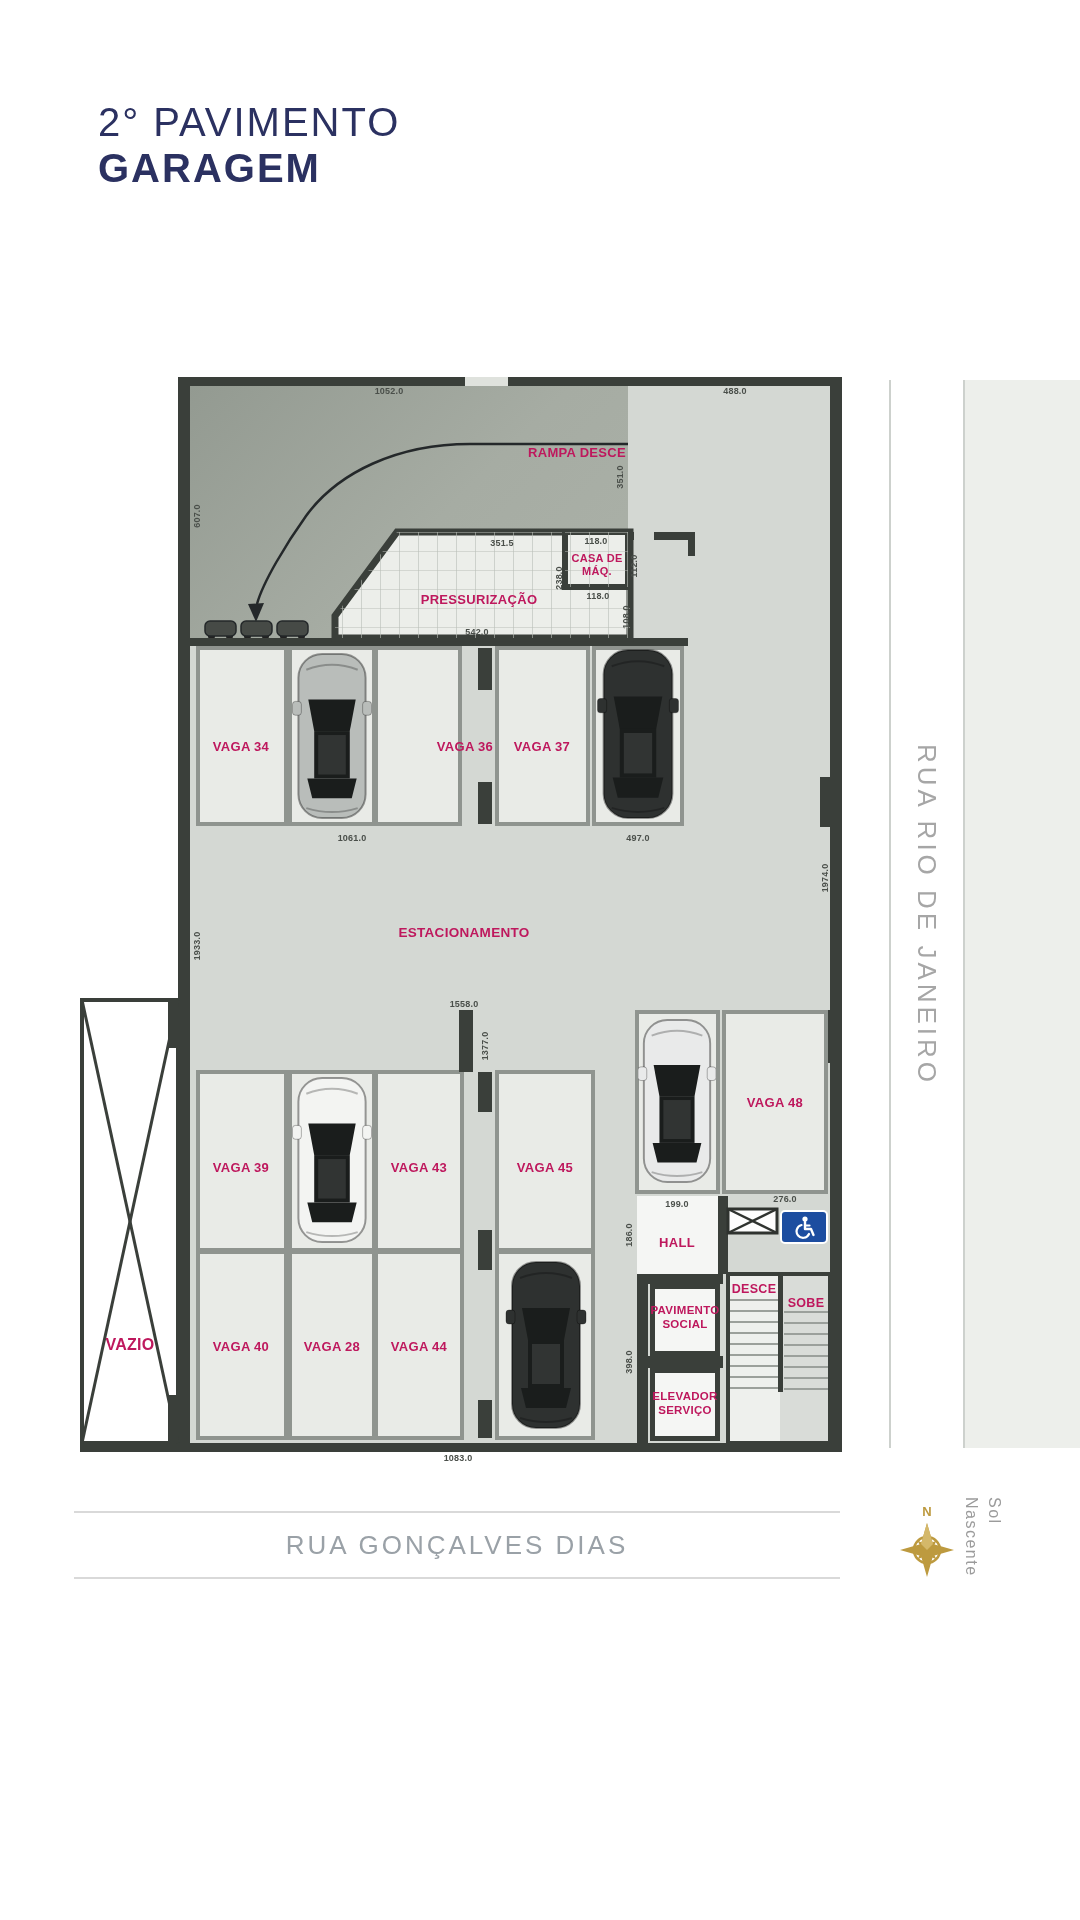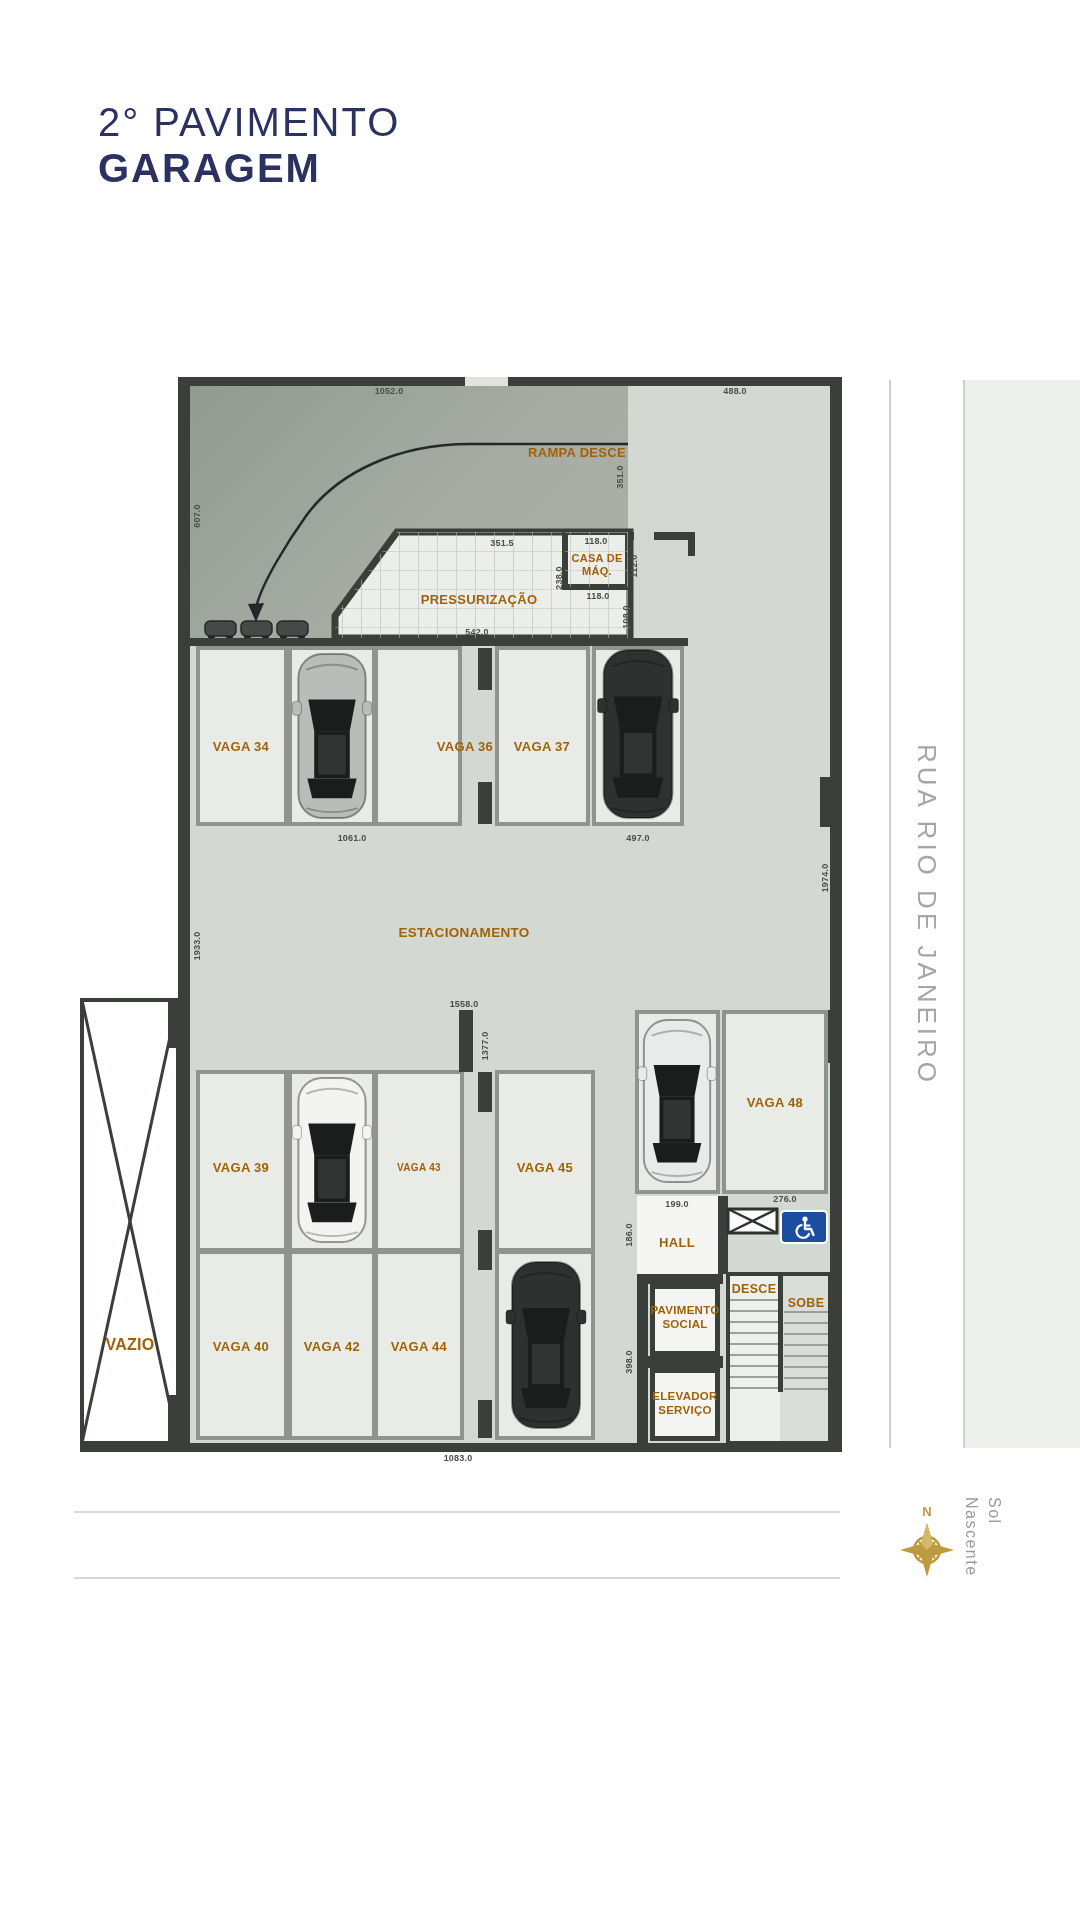--- a/index.html
+++ b/index.html
@@ -4,21 +4,21 @@
 <style>
   html,body{margin:0;padding:0;background:#ffffff;}
   .page{position:relative;width:1080px;height:1920px;background:#ffffff;overflow:hidden;
         font-family:"Liberation Sans",sans-serif;}
   .abs{position:absolute;}
   .wall{position:absolute;background:#3a3f3a;}
   .floor{position:absolute;background:#d4d8d3;}
   .ramp{position:absolute;background:linear-gradient(135deg,#939a91 0%,#a6aca3 55%,#abb1a8 100%);}
   .space{position:absolute;background:#e9ebe7;border:4px solid #8f948f;box-sizing:border-box;}
   .corebox{position:absolute;background:#f5f6f4;}
-  .lbl{position:absolute;transform:translate(-50%,-50%);font-weight:bold;color:#a16207;
+  .lbl{position:absolute;transform:translate(-50%,-50%);font-weight:bold;color:#be185d;
        white-space:nowrap;letter-spacing:.3px;}
   .dim{position:absolute;transform:translate(-50%,-50%);font-size:9px;font-weight:bold;
        color:#4a4f4a;white-space:nowrap;letter-spacing:.2px;}
   .dimv{position:absolute;transform:translate(-50%,-50%) rotate(-90deg);font-size:9px;
        font-weight:bold;color:#4a4f4a;white-space:nowrap;letter-spacing:.2px;}
   .title-line1{position:absolute;left:98px;top:100px;font-size:40px;letter-spacing:2px;
        color:#2b3161;font-weight:normal;}
   .title-line2{position:absolute;left:98px;top:146px;font-size:40px;letter-spacing:2px;
        color:#2b3161;font-weight:bold;}
   .street-bottom{position:absolute;left:457px;top:1545px;transform:translate(-50%,-50%);
@@ -209,25 +209,25 @@
   <div class="lbl" style="left:677px;top:1242px;font-size:13px;">HALL</div>
   <div class="lbl" style="left:754px;top:1289px;font-size:12.5px;">DESCE</div>
   <div class="lbl" style="left:806px;top:1303px;font-size:12.5px;">SOBE</div>
   <div class="lbl two-line" style="left:685px;top:1318px;font-size:11.5px;">PAVIMENTO SOCIAL</div>
   <div class="lbl two-line" style="left:685px;top:1404px;font-size:11.5px;">ELEVADOR SERVIÇO</div>
 
   <div class="lbl" style="left:241px;top:746px;font-size:13px;">VAGA 34</div>
   <div class="lbl" style="left:417px;top:746px;font-size:13px;margin-left:48px;">VAGA 36</div>
   <div class="lbl" style="left:542px;top:746px;font-size:13px;">VAGA 37</div>
   <div class="lbl" style="left:241px;top:1167px;font-size:13px;">VAGA 39</div>
-  <div class="lbl" style="left:419px;top:1167px;font-size:10px;">VAGA 43</div>
+  <div class="lbl" style="left:419px;top:1167px;font-size:13px;">VAGA 43</div>
   <div class="lbl" style="left:545px;top:1167px;font-size:13px;">VAGA 45</div>
   <div class="lbl" style="left:775px;top:1102px;font-size:13px;">VAGA 48</div>
   <div class="lbl" style="left:241px;top:1346px;font-size:13px;">VAGA 40</div>
-  <div class="lbl" style="left:332px;top:1346px;font-size:13px;">VAGA 42</div>
+  <div class="lbl" style="left:332px;top:1346px;font-size:13px;">VAGA 28</div>
   <div class="lbl" style="left:419px;top:1346px;font-size:13px;">VAGA 44</div>
 
   <div class="dim" style="left:389px;top:391px;">1052.0</div>
   <div class="dim" style="left:735px;top:391px;">488.0</div>
   <div class="dim" style="left:502px;top:543px;">351.5</div>
   <div class="dim" style="left:596px;top:541px;">118.0</div>
   <div class="dim" style="left:598px;top:596px;">118.0</div>
   <div class="dim" style="left:477px;top:632px;">542.0</div>
   <div class="dim" style="left:352px;top:838px;">1061.0</div>
   <div class="dim" style="left:638px;top:838px;">497.0</div>
@@ -247,20 +247,21 @@
   <div class="dimv" style="left:629px;top:1235px;">186.0</div>
   <div class="dimv" style="left:629px;top:1362px;">398.0</div>
 
   <div class="vline" style="left:889px;top:380px;width:2px;height:1068px;"></div>
   <div class="vline" style="left:963px;top:380px;width:2px;height:1068px;"></div>
   <div class="band" style="left:965px;top:380px;width:115px;height:1068px;"></div>
   <div class="street-right">RUA RIO DE JANEIRO</div>
 
   <div class="thinline" style="left:74px;top:1511px;width:766px;height:2px;"></div>
   <div class="thinline" style="left:74px;top:1577px;width:766px;height:2px;"></div>
+  <div class="street-bottom">RUA GONÇALVES DIAS</div>
 
   <svg class="abs" style="left:895px;top:1498px;" width="66" height="96" viewBox="0 0 66 96">
     <text x="32" y="18" text-anchor="middle" font-size="13" font-weight="bold" fill="#bd9a3f" font-family="Liberation Sans, sans-serif">N</text>
     <g transform="translate(32,52)" fill="#bd9a3f">
       <circle r="13" fill="none" stroke="#bd9a3f" stroke-width="2.6"></circle>
       <polygon points="9.5,-9.5 5,0 9.5,9.5 0,5 -9.5,9.5 -5,0 -9.5,-9.5 0,-5"></polygon>
       <polygon points="0,-27 6,-6 27,0 6,6 0,27 -6,6 -27,0 -6,-6"></polygon>
       <polygon points="0,-27 6,-6 0,0 -6,-6" fill="#d4b86a"></polygon>
     </g>
   </svg>

